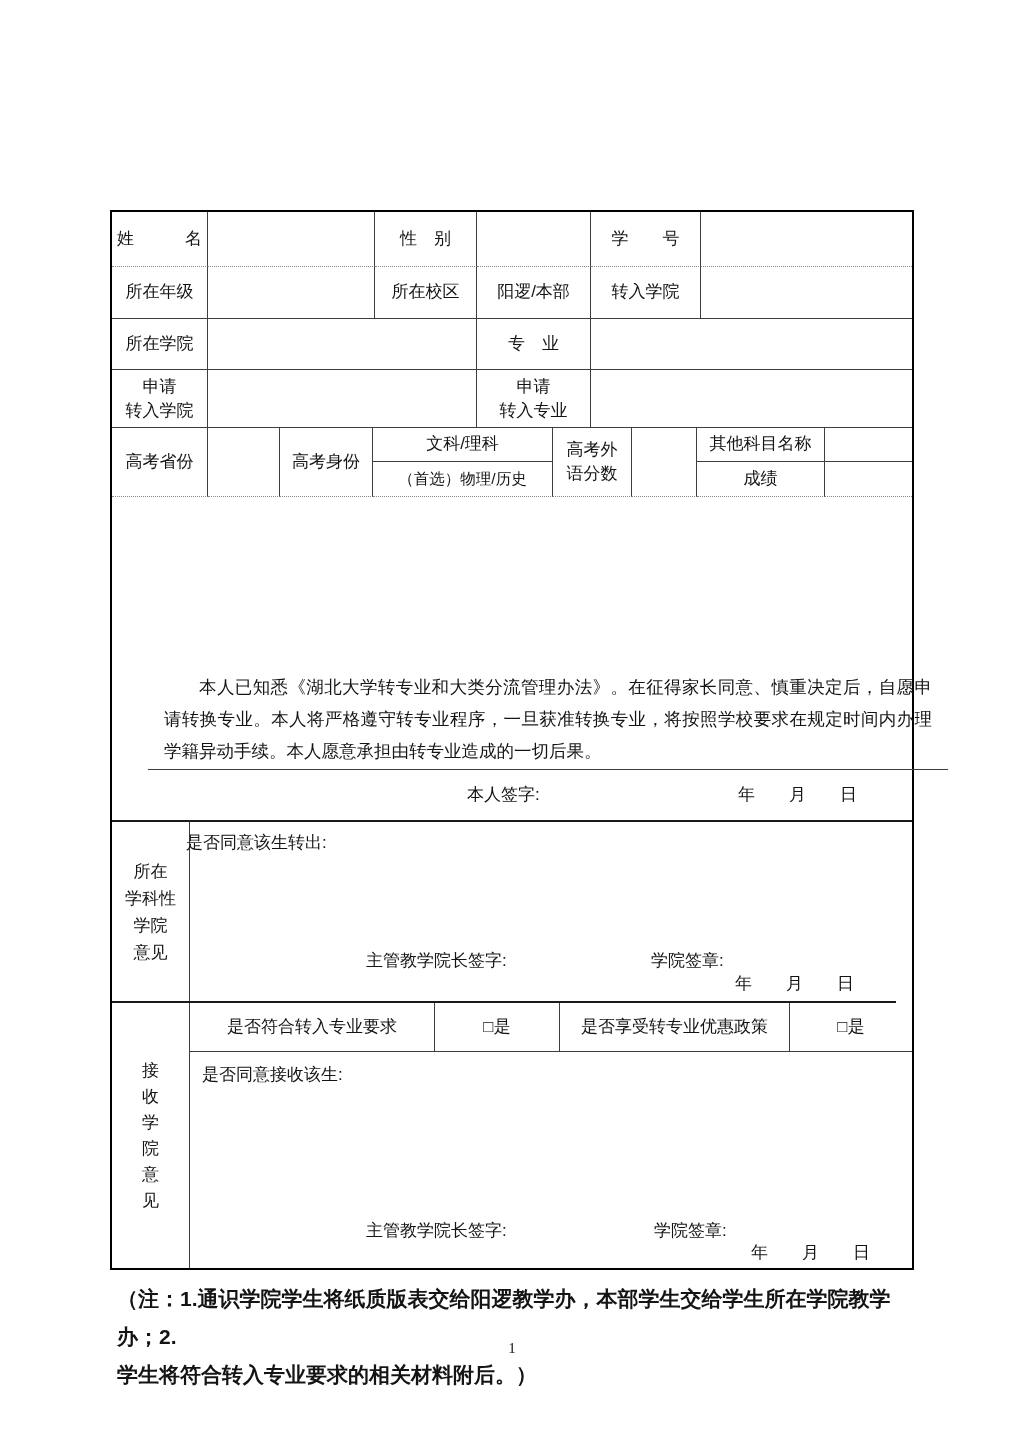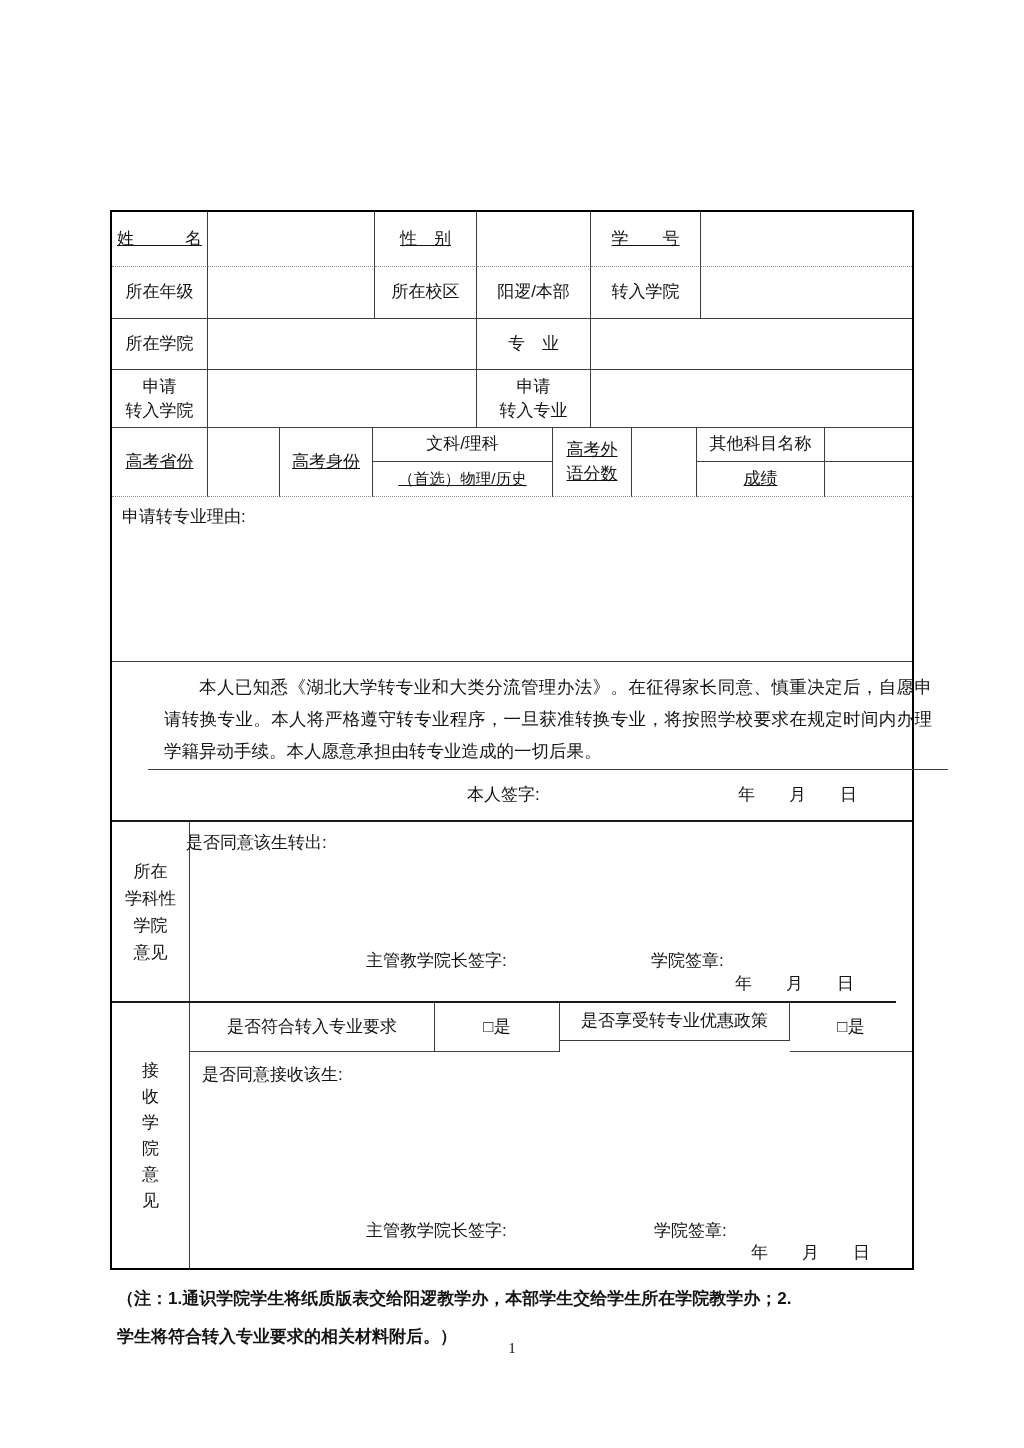--- a/index.html
+++ b/index.html
@@ -7,31 +7,31 @@
          font-family:"Liberation Sans",sans-serif;color:#141414;}
   .title{position:absolute;left:0;right:0;top:127px;text-align:center;
          font-size:28px;font-weight:bold;letter-spacing:2px;font-family:"Liberation Serif",serif;}
   .tbl{position:absolute;left:110px;top:210px;width:804px;height:1060px;
        border:2px solid #000;box-sizing:border-box;}
   .cell{position:absolute;box-sizing:border-box;display:flex;align-items:center;justify-content:center;
         font-size:17px;line-height:1.3;border:0 solid #3d3d3d;}
   .br{border-right:1px solid #3d3d3d;}
   .bb{border-bottom:1px solid #3d3d3d;}
   .bb2{border-bottom:2px solid #1a1a1a;}
-  .bbd{border-bottom:1px dotted #888;text-decoration:underline;}
+  .bbd{border-bottom:1px dotted #888;}
   .pre{white-space:pre-line;text-align:center;}
   .lh24{line-height:24px;}
   .lh27{line-height:27px;}
   .tl{align-items:flex-start;justify-content:flex-start;padding:9px 10px;}
   .fs15{font-size:15.5px;}
   .para{display:block;padding:9px 16px 0 16px;text-align:justify;text-indent:2em;
         line-height:32px;font-size:17.5px;margin-left:36px;}
   .abs{position:absolute;white-space:nowrap;}
   .note{position:absolute;left:117px;top:1280px;width:792px;font-weight:bold;
-        font-size:17px;line-height:38px;}
+        font-size:21px;line-height:38px;}
   .pageno{position:absolute;left:0;right:0;top:1340px;text-align:center;font-size:15px;
           font-family:"Liberation Serif",serif;}
 </style>
 </head>
 <body>
 
 <div class="sheet">
 
 
   <div class="tbl">
@@ -68,23 +68,20 @@
     <div class="cell br bbd fs15" style="left:261px;top:250px;width:180px;height:35px">（首选）物理/历史</div>
     <div class="cell br bb" style="left:261px;top:216px;width:180px;height:34px">文科/理科</div>
     <div class="cell br bbd pre lh24" style="left:441px;top:216px;width:79px;height:69px">高考外
 语分数</div>
     <div class="cell br bbd" style="left:520px;top:216px;width:65px;height:69px"></div>
     <div class="cell br bb" style="left:585px;top:216px;width:128px;height:34px">其他科目名称</div>
     <div class="cell bb" style="left:713px;top:216px;width:87px;height:34px"></div>
     <div class="cell br bbd" style="left:585px;top:250px;width:128px;height:35px">成绩</div>
     <div class="cell bbd" style="left:713px;top:250px;width:87px;height:35px"></div>
 
-    <div class="cell bb tl" style="left:0;top:285px;width:800px;height:165px">
-      <span>申请转专业理由:</span>
-    </div>
 
     <div class="cell bb para" style="left:0;top:450px;width:800px;height:108px">本人已知悉《湖北大学转专业和大类分流管理办法》。在征得家长同意、慎重决定后，自愿申请转换专业。本人将严格遵守转专业程序，一旦获准转换专业，将按照学校要求在规定时间内办理学籍异动手续。本人愿意承担由转专业造成的一切后果。</div>
 
     <div class="cell bb2" style="left:0;top:558px;width:800px;height:52px">
       <span class="abs" style="left:355px">本人签字:</span>
       <span class="abs" style="right:55px">年　　月　　日</span>
     </div>
 
     <div class="cell br bb2 pre lh27" style="left:0;top:610px;width:78px;height:181px">所在
 学科性
@@ -98,21 +95,21 @@
     </div>
 
     <div class="cell br pre" style="left:0;top:791px;width:78px;height:265px;line-height:26px">接
 收
 学
 院
 意
 见</div>
     <div class="cell br bb" style="left:78px;top:791px;width:245px;height:49px">是否符合转入专业要求</div>
     <div class="cell br bb" style="left:323px;top:791px;width:125px;height:49px">□是</div>
-    <div class="cell br bb" style="left:448px;top:791px;width:230px;height:38px">是否享受转专业优惠政策</div>
+    <div class="cell br bb" style="left:448px;top:791px;width:230px;height:49px">是否享受转专业优惠政策</div>
     <div class="cell bb" style="left:678px;top:791px;width:122px;height:49px">□是</div>
     <div class="cell" style="left:78px;top:840px;width:722px;height:216px">
       <span class="abs" style="left:12px;top:12px">是否同意接收该生:</span>
       <span class="abs" style="left:176px;top:168px">主管教学院长签字:</span>
       <span class="abs" style="left:464px;top:168px">学院签章:</span>
       <span class="abs" style="right:42px;bottom:4px">年　　月　　日</span>
     </div>
 
   </div>
 

